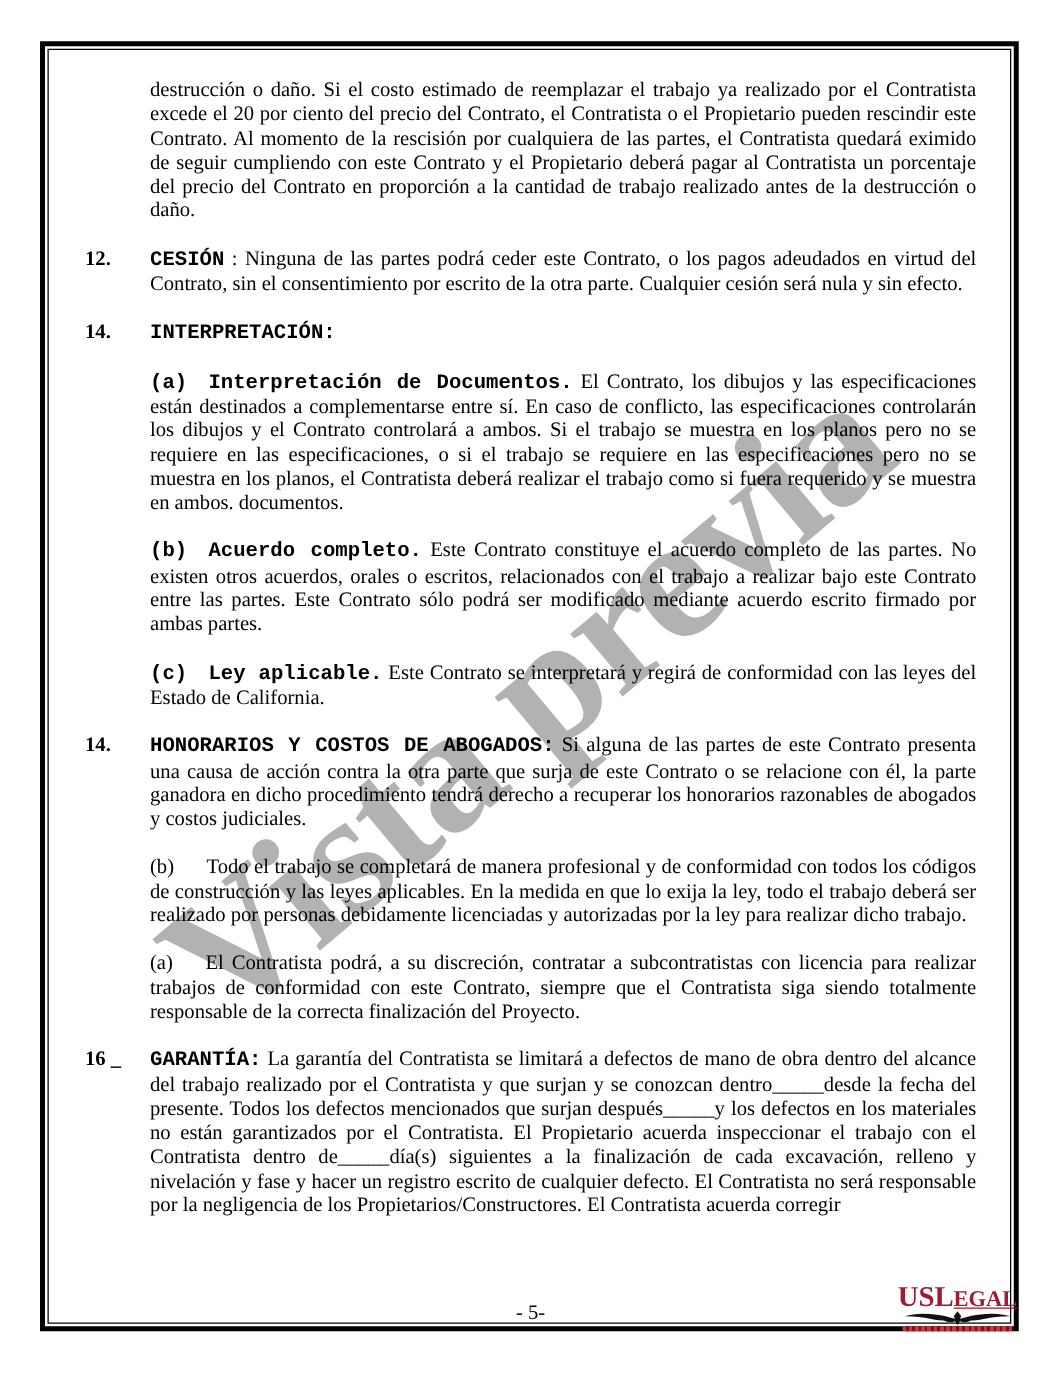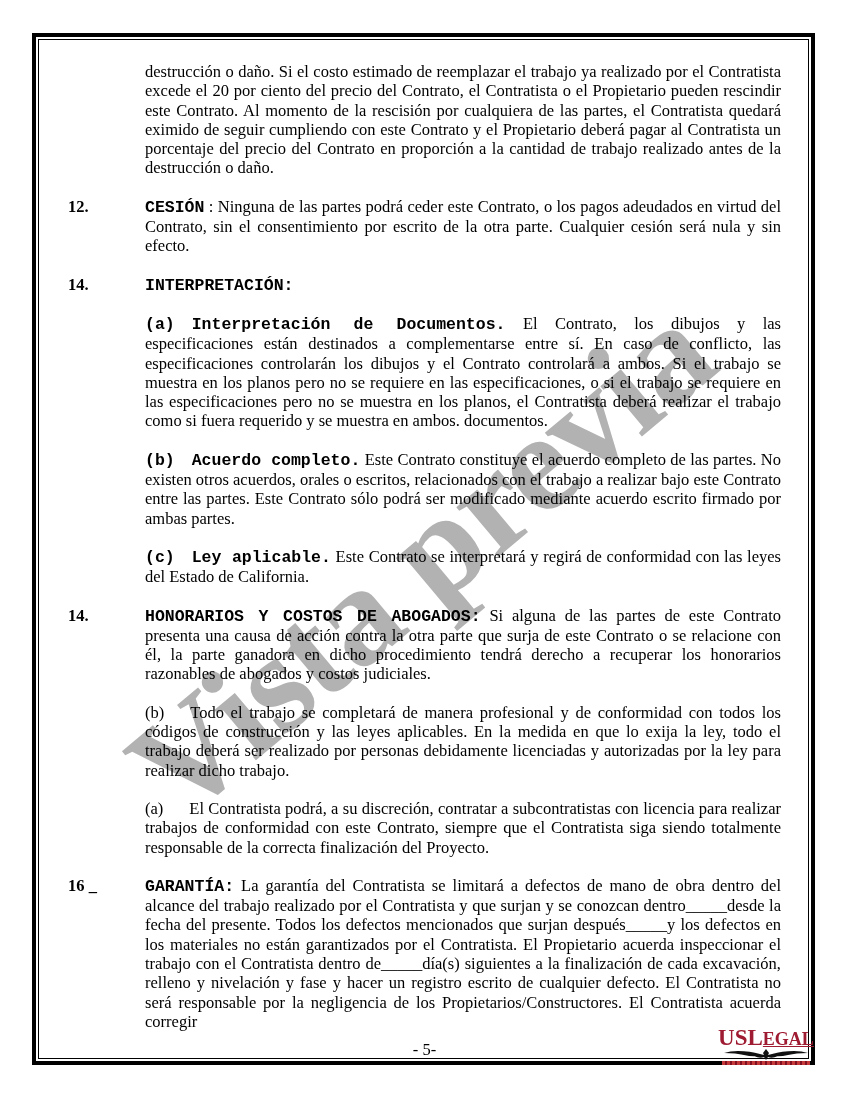--- a/index.html
+++ b/index.html
@@ -21,21 +21,21 @@
     box-sizing:border-box;border:4px solid #000;z-index:2;pointer-events:none;
   }
   .frame-inner{position:absolute;inset:2px;border:1.5px solid #000;}
   
   .content{
     position:absolute;left:68px;top:62px;width:713px;z-index:1;
     font-size:16.5px;line-height:19.3px;
   }
   .block{margin:0 0 19px 0;}
   .content .block:last-child{margin-bottom:0;}
-  .row{display:flex;gap:25px;}
+  .row{display:flex;}
   .num{width:52px;flex:0 0 52px;font-weight:700;}
   .bodytext{flex:1;text-align:justify;}
   .b{font-weight:700;font-family:Liberation Mono, monospace;}
   .tab1{display:inline-block;width:17px;}
   .tab2{display:inline-block;width:26px;}
   .footer{
     position:absolute;left:68px;top:1040px;width:713px;z-index:1;
     font-size:16.5px;text-align:center;
   }
   

